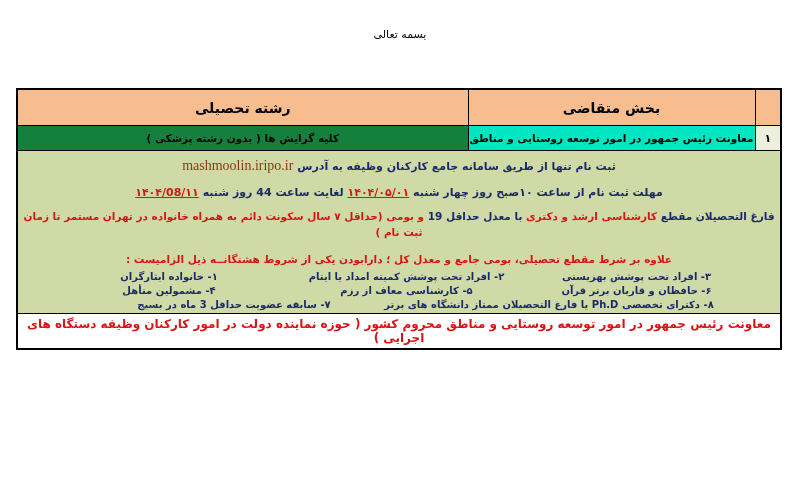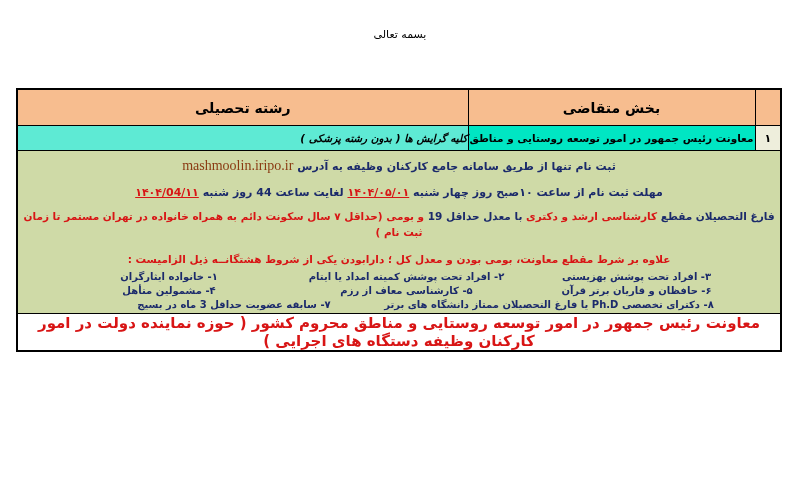--- a/index.html
+++ b/index.html
@@ -86,25 +86,25 @@
     height: 24px;
   }
   .cell-section {
     background: #00e6c3;
     text-align: center;
     font-size: 10.5px;
     font-weight: bold;
     height: 24px;
   }
   .cell-field {
-    background: #5eead4;
+    background: #15803d;
+    text-align: center;
     font-size: 10.5px;
     font-weight: bold;
     height: 24px;
-    font-style: italic;
   }
 
   
   .body-cell {
     background: #cfdaa7;
     padding: 6px 8px 6px 8px;
   }
   .body-inner { direction: rtl; }
 
   .line-url {
@@ -182,21 +182,21 @@
   .ltr-inline {
     direction: ltr;
     unicode-bidi: embed;
     display: inline-block;
   }
 
   .footer-cell {
     background: #ffffff;
     height: 34px;
     text-align: center;
-    font-size: 15px;
+    font-size: 12px;
     font-weight: bold;
     color: #d81515;
     padding: 4px 6px;
   }
 </style>
 </head>
 <body>
 
 <div class="page">
 
@@ -228,32 +228,32 @@
 
             <div class="line-url">
               <span>ثبت نام تنها از طریق سامانه جامع کارکنان وظیفه به آدرس</span>
               <span class="url-text">mashmoolin.iripo.ir</span>
             </div>
 
             <div class="line-deadline">
               <span>مهلت ثبت نام از ساعت ۱۰صبح روز چهار شنبه</span>
               <span class="date-red">۱۴۰۴/۰۵/۰۱</span>
               <span>لغایت ساعت 44 روز شنبه</span>
-              <span class="date-red">۱۴۰۴/04/۱۱</span>
+              <span class="date-red">۱۴۰۴/08/۱۱</span>
             </div>
 
             <div class="line-degree">
               <span class="navy">فارغ التحصیلان مقطع</span>
               <span class="red">کارشناسی ارشد و دکتری</span>
               <span class="navy">با معدل حداقل 19</span>
               <span class="red">و بومی</span>
               <span class="red">(حداقل ۷ سال سکونت دائم به همراه خانواده در تهران مستمر تا زمان ثبت نام )</span>
             </div>
 
-            <div class="line-condhdr">علاوه بر شرط مقطع معاونت، بومی بودن و معدل کل ؛ دارابودن یکی از شروط هشتگانــه ذیل الزامیست :</div>
+            <div class="line-condhdr">علاوه بر شرط مقطع تحصیلی، بومی جامع و معدل کل ؛ دارابودن یکی از شروط هشتگانــه ذیل الزامیست :</div>
 
             <div class="cond-row">
               <div class="cond-item cw-a">
                 <span>۳-</span>
                 <span>افراد تحت پوشش بهزیستی</span>
               </div>
               <div class="cond-item cw-b">
                 <span>۲-</span>
                 <span>افراد تحت پوشش کمیته امداد  یا  ایتام</span>
               </div>

